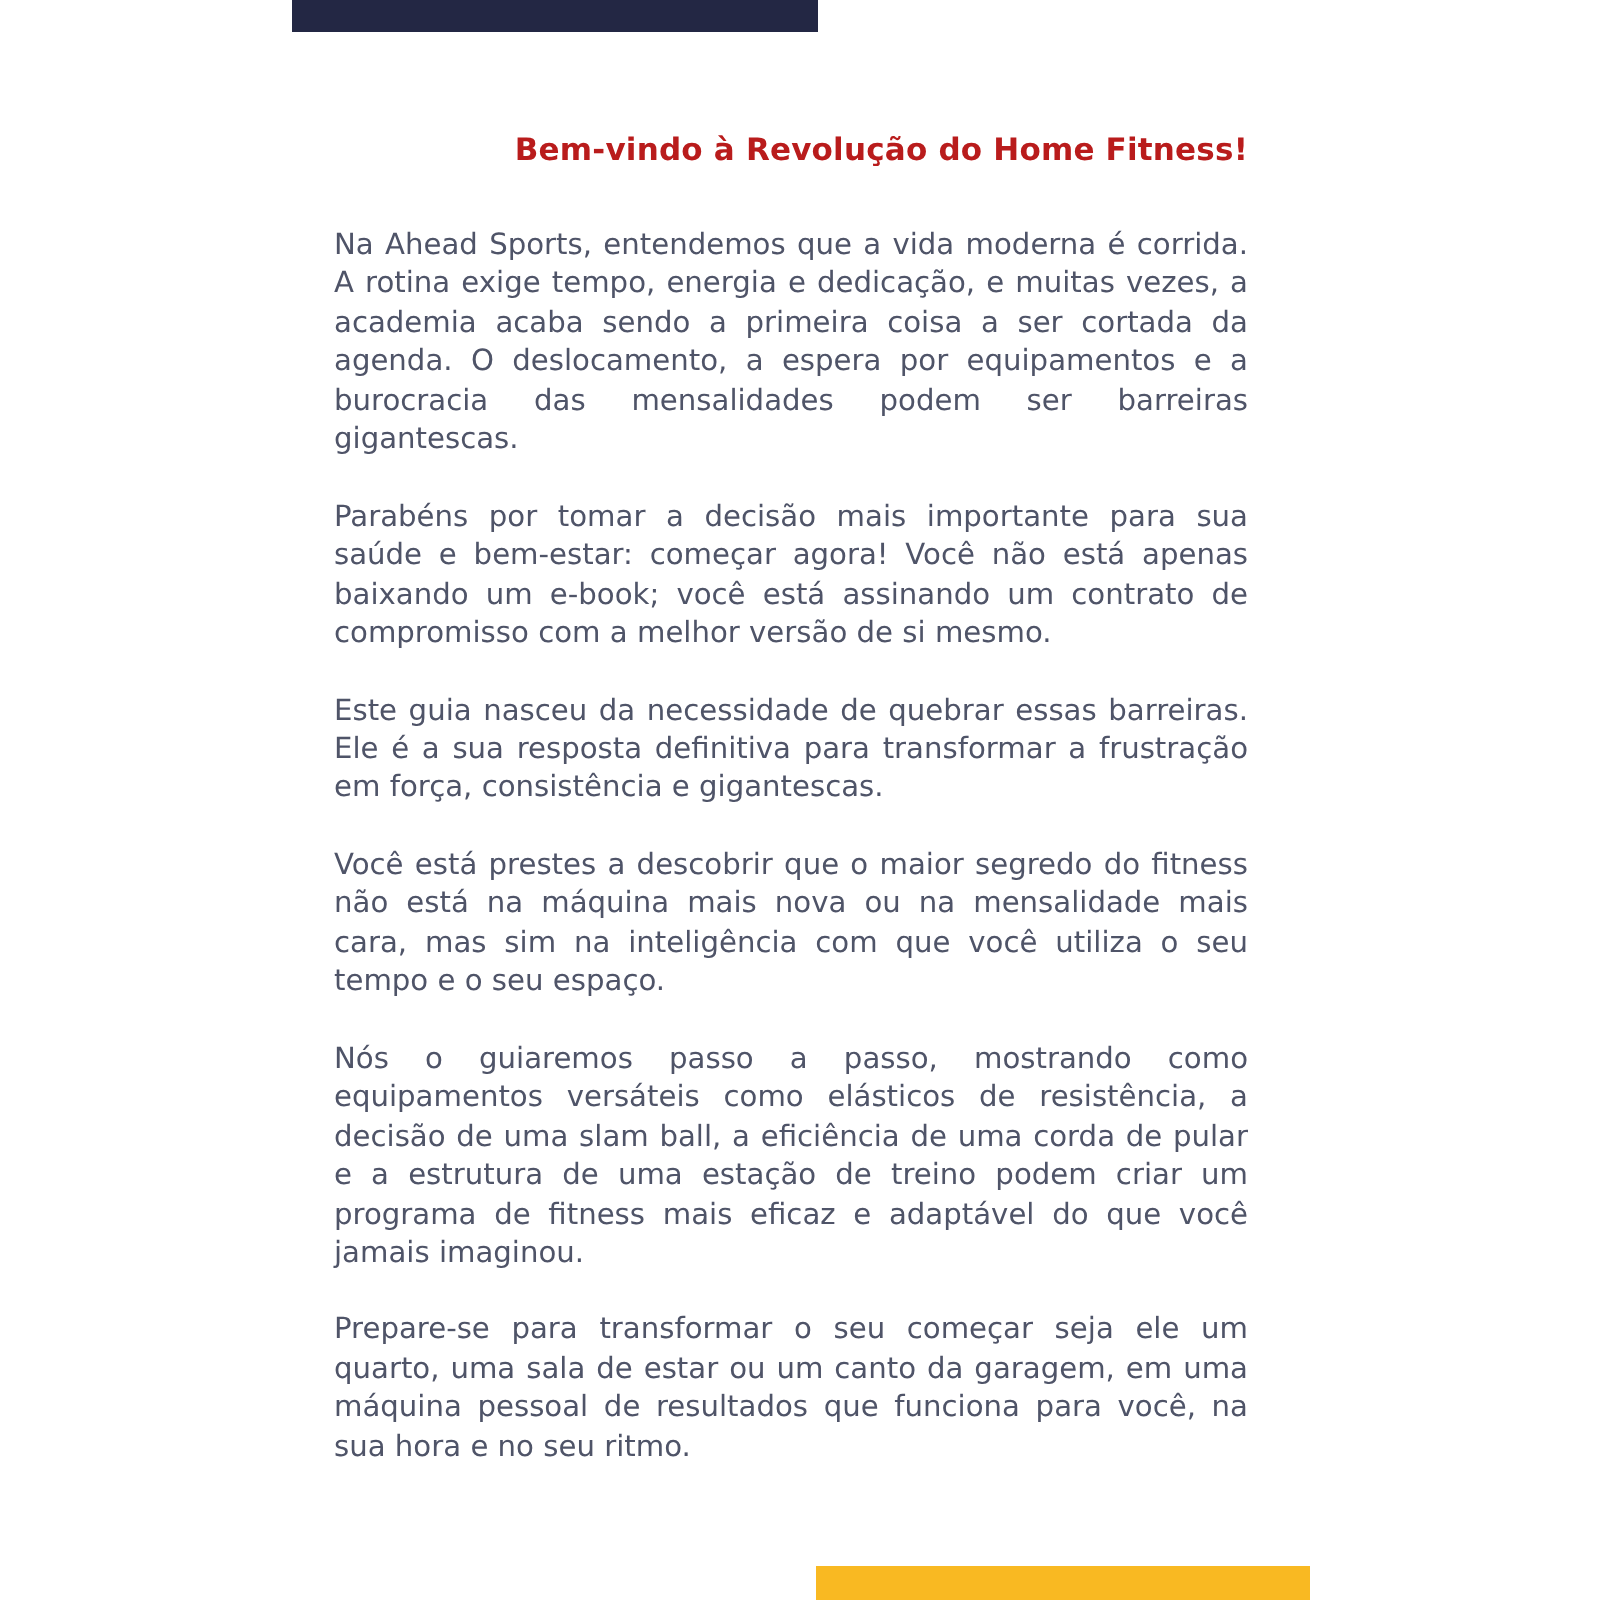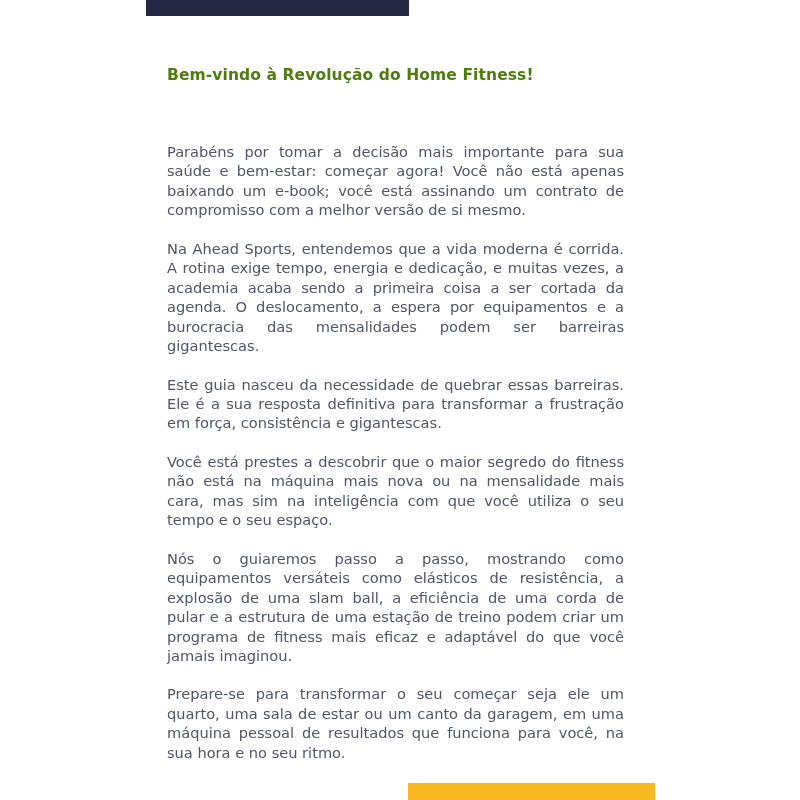--- a/index.html
+++ b/index.html
@@ -23,47 +23,48 @@
     background: #f9b922;
   }
   .content {
     position: absolute;
     left: 167px; top: 66px;
     width: 457px;
   }
   .page-title {
     font-size: 15.5px;
     font-weight: bold;
-    color: #4d7c0f;
+    color: #b91c1c;
     letter-spacing: 0.1px;
-    margin-bottom: 58px;
+    margin-bottom: 29px;
+    text-align: right;
   }
   .body-paragraph {
     font-size: 14.6px;
     line-height: 19.45px;
     color: #4f5468;
     text-align: justify;
     margin-bottom: 19px;
   }
   .body-paragraph:last-child { margin-bottom: 0; }
 </style>
 </head>
 <body>
 
 <div class="accent-bar-top"></div>
 
 <div class="content">
   <h1 class="page-title">Bem-vindo à Revolução do Home Fitness!</h1>
 
+  <p class="body-paragraph">Na Ahead Sports, entendemos que a vida moderna é corrida. A rotina exige tempo, energia e dedicação, e muitas vezes, a academia acaba sendo a primeira coisa a ser cortada da agenda. O deslocamento, a espera por equipamentos e a burocracia das mensalidades podem ser barreiras gigantescas.</p>
+
   <p class="body-paragraph">Parabéns por tomar a decisão mais importante para sua saúde e bem-estar: começar agora! Você não está apenas baixando um e-book; você está assinando um contrato de compromisso com a melhor versão de si mesmo.</p>
-
-  <p class="body-paragraph">Na Ahead Sports, entendemos que a vida moderna é corrida. A rotina exige tempo, energia e dedicação, e muitas vezes, a academia acaba sendo a primeira coisa a ser cortada da agenda. O deslocamento, a espera por equipamentos e a burocracia das mensalidades podem ser barreiras gigantescas.</p>
 
   <p class="body-paragraph">Este guia nasceu da necessidade de quebrar essas barreiras. Ele é a sua resposta definitiva para transformar a frustração em força, consistência e gigantescas.</p>
 
   <p class="body-paragraph">Você está prestes a descobrir que o maior segredo do fitness não está na máquina mais nova ou na mensalidade mais cara, mas sim na inteligência com que você utiliza o seu tempo e o seu espaço.</p>
 
-  <p class="body-paragraph">Nós o guiaremos passo a passo, mostrando como equipamentos versáteis como elásticos de resistência, a explosão de uma slam ball, a eficiência de uma corda de pular e a estrutura de uma estação de treino podem criar um programa de fitness mais eficaz e adaptável do que você jamais imaginou.</p>
+  <p class="body-paragraph">Nós o guiaremos passo a passo, mostrando como equipamentos versáteis como elásticos de resistência, a decisão de uma slam ball, a eficiência de uma corda de pular e a estrutura de uma estação de treino podem criar um programa de fitness mais eficaz e adaptável do que você jamais imaginou.</p>
 
   <p class="body-paragraph">Prepare-se para transformar o seu começar seja ele um quarto, uma sala de estar ou um canto da garagem, em uma máquina pessoal de resultados que funciona para você, na sua hora e no seu ritmo.</p>
 </div>
 
 <div class="accent-bar-bottom"></div>
 
 </body></html>

